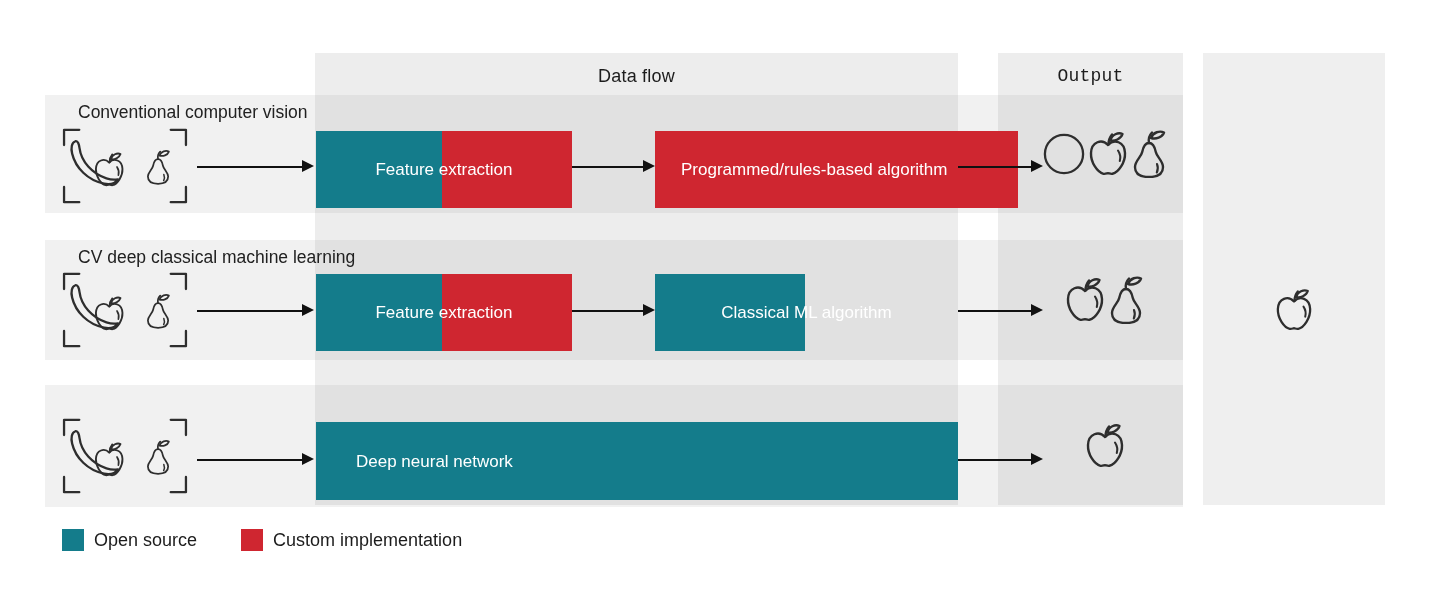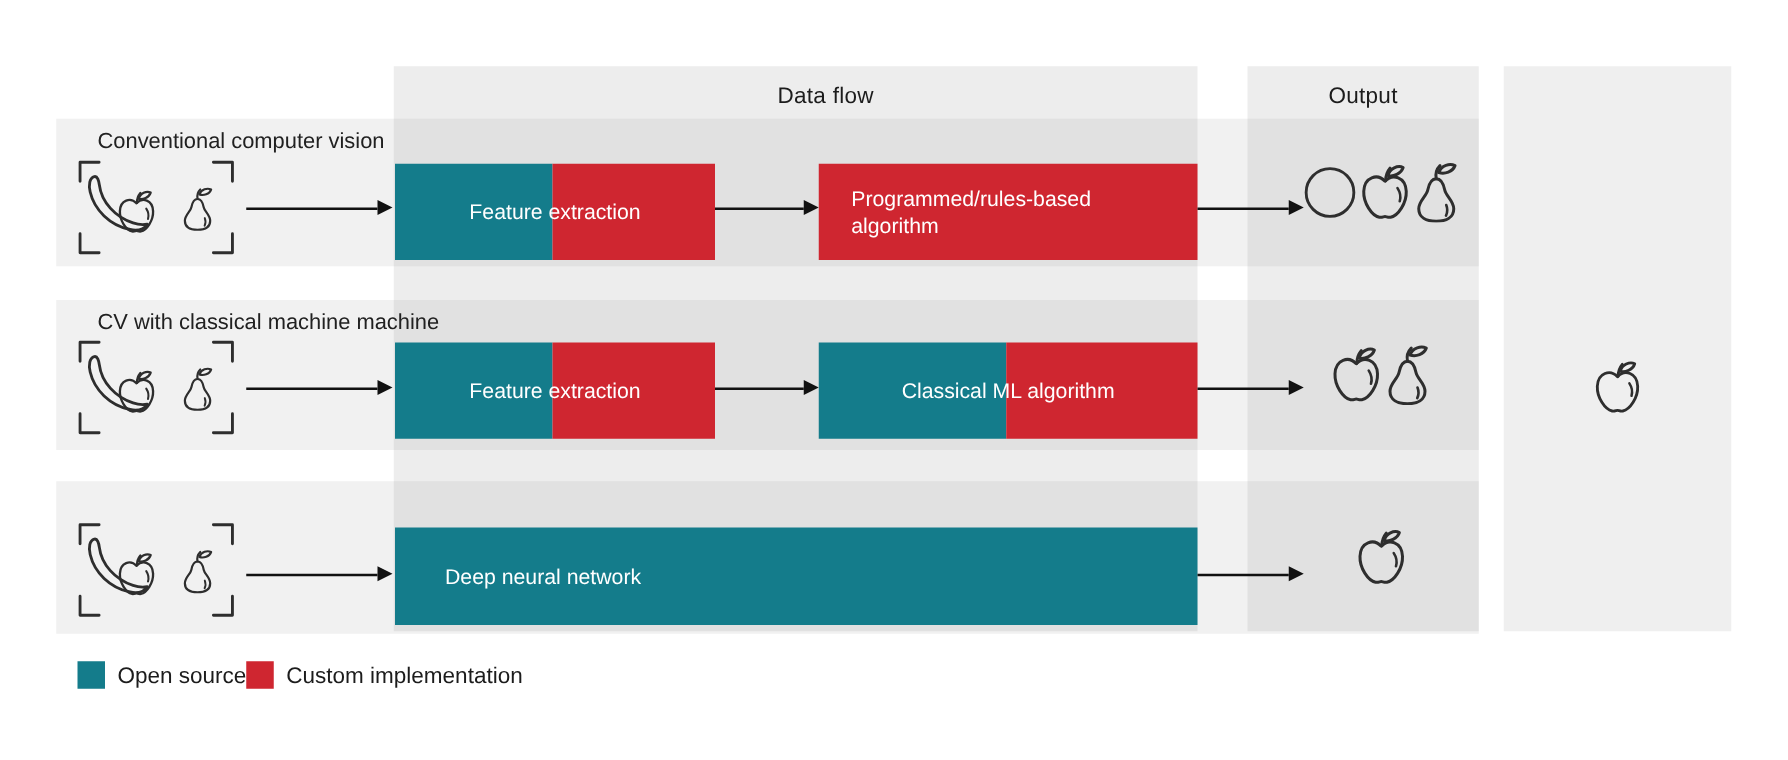--- a/index.html
+++ b/index.html
@@ -13,22 +13,22 @@
   .band.output{left:998px;width:185px;background:var(--color-column-band);}
   .band.desired{left:1203px;width:182px;background:var(--color-desired-band);}
   
   .rowband{position:absolute;left:45px;width:1138px;background:var(--color-row-overlay);}
   .rowband.r1{top:95px;height:118px;}
   .rowband.r2{top:240px;height:120px;}
   .rowband.r3{top:385px;height:122px;}
   
   .colhead{position:absolute;top:63px;height:26px;display:flex;align-items:center;justify-content:center;
     font-size:18px;color:#1c1c1c;letter-spacing:.2px;}
-  .colhead.dataflow{left:315px;width:643px;padding-left:24px;}
-  .colhead.output{left:998px;width:185px;}
+  .colhead.dataflow{left:315px;width:643px;}
+  .colhead.output{left:998px;width:185px;font-family:Liberation Mono, monospace;}
   .colhead.desired{left:1203px;width:182px;}
   
   .rowlabel{position:absolute;left:78px;font-size:17.5px;color:var(--color-text);}
   
   .inputicon{position:absolute;left:62px;width:126px;height:80px;}
   
   .arrow{position:absolute;height:2px;background:var(--color-arrow);}
   .arrow::after{content:"";position:absolute;right:-12px;top:-6px;width:0;height:0;
     border-left:12px solid var(--color-arrow);border-top:6px solid transparent;border-bottom:6px solid transparent;}
   
@@ -53,21 +53,21 @@
   
   svg.fruit *{stroke:var(--color-icon-stroke);fill:none;stroke-width:2.4;stroke-linecap:round;stroke-linejoin:round;}
   svg.fruit .thin{stroke-width:2.1;}
   
   .legend{position:absolute;left:62px;top:529px;display:flex;align-items:center;}
   .legend .swatch{width:22px;height:22px;display:inline-block;}
   .legend .swatch.teal{background:var(--color-teal);}
   .legend .swatch.red{background:var(--color-red);}
   .legend .llabel{font-size:18px;color:#1c1c1c;margin-left:10px;text-align:center;}
   .legend .item{display:flex;align-items:center;}
-  .legend .item + .item{}
+  .legend .item + .item{margin-left:44px;}
 </style>
 </head>
 <body>
 
 <div class="canvas">
 
   <div class="band dataflow"></div>
   <div class="band output"></div>
   <div class="band desired"></div>
 
@@ -105,21 +105,21 @@
   <div class="arrow" style="left:197px;top:166px;width:105px;"></div>
 
   <div class="pbox" style="left:316px;top:131px;width:256px;height:77px;">
     <div class="seg teal" style="width:126px;"></div>
     <div class="seg red grow"></div>
     <div class="boxlabel">Feature extraction</div>
   </div>
 
   <div class="arrow" style="left:572px;top:166px;width:71px;"></div>
 
-  <div class="pbox b-prog" style="left:655px;top:131px;width:303px;height:77px;">
+  <div class="pbox b-prog" style="left:655px;top:131px;width:363px;height:77px;">
     <div class="seg red grow"></div>
     <div class="boxlabel left">Programmed/rules-based algorithm</div>
   </div>
 
   <div class="arrow" style="left:958px;top:166px;width:73px;"></div>
 
   <div class="outgroup r1">
     <svg class="fruit" viewBox="0 0 44 44" width="42" height="42">
       <circle cx="22" cy="22" r="20"></circle>
     </svg>
@@ -130,21 +130,21 @@
       <path class="thin" d="M30 19.5 C32 22.5 32.8 26.5 31.8 30"></path>
     </svg>
     <svg class="fruit" viewBox="0 0 36 48" width="36" height="48">
       <path d="M18 13 C14 13 12.2 17 11.2 22 C10.2 27 4 30.8 4 37 C4 44 10 47 18 47 C26 47 32 44 32 37 C32 30.8 25.8 27 24.8 22 C23.8 17 22 13 18 13 Z"></path>
       <path d="M18 13 C17.2 9 18 5.5 21 2.5"></path>
       <path d="M20 8 C22 2 29 0.5 33 2.5 C31.2 7.5 24.8 9.5 20 8 Z"></path>
       <path class="thin" d="M26 34 C27 36.5 27 40 25.8 42.5"></path>
     </svg>
   </div>
 
-  <div class="rowlabel" style="top:247px;">CV with classical machine machine</div>
+  <div class="rowlabel" style="top:247px;">CV deep classical machine learning</div>
 
   <div class="inputicon" style="top:270px;">
     <svg class="fruit" viewBox="0 0 132 84" width="126" height="80">
       <path d="M2 20 V4 H18"></path>
       <path d="M114 4 H130 V20"></path>
       <path d="M130 64 V80 H114"></path>
       <path d="M18 80 H2 V64"></path>
       <path d="M14 16 C10 17 9 23 10.5 29 C14 44 27 57 44 60.5 C50.5 61.7 56 60 58.5 56 C55 56.6 50.5 56.3 46.5 55 C31.5 50 20 37.5 18.2 23 C17.7 19.3 16.6 15.4 14 16 Z"></path>
       <g transform="translate(33,27) scale(0.82)">
         <path d="M20 14 C14 7.5 3.5 10.5 3 22 C2.6 31.5 9.5 41.5 15.5 42.8 C17.5 43.2 19 42.2 20 42.2 C21 42.2 22.5 43.2 24.5 42.8 C30.5 41.5 37.4 31.5 37 22 C36.5 10.5 26 7.5 20 14 Z"></path>
@@ -164,21 +164,21 @@
   <div class="arrow" style="left:197px;top:310px;width:105px;"></div>
 
   <div class="pbox" style="left:316px;top:274px;width:256px;height:77px;">
     <div class="seg teal" style="width:126px;"></div>
     <div class="seg red grow"></div>
     <div class="boxlabel">Feature extraction</div>
   </div>
 
   <div class="arrow" style="left:572px;top:310px;width:71px;"></div>
 
-  <div class="pbox" style="left:655px;top:274px;width:303px;height:77px;">
+  <div class="pbox" style="left:655px;top:274px;width:303px;height:77px;flex-direction:column;">
     <div class="seg teal" style="width:150px;"></div>
     <div class="seg red grow"></div>
     <div class="boxlabel">Classical ML algorithm</div>
   </div>
 
   <div class="arrow" style="left:958px;top:310px;width:73px;"></div>
 
   <div class="outgroup r2">
     <svg class="fruit" viewBox="0 0 40 46" width="40" height="46">
       <path d="M20 14 C14 7.5 3.5 10.5 3 22 C2.6 31.5 9.5 41.5 15.5 42.8 C17.5 43.2 19 42.2 20 42.2 C21 42.2 22.5 43.2 24.5 42.8 C30.5 41.5 37.4 31.5 37 22 C36.5 10.5 26 7.5 20 14 Z"></path>

